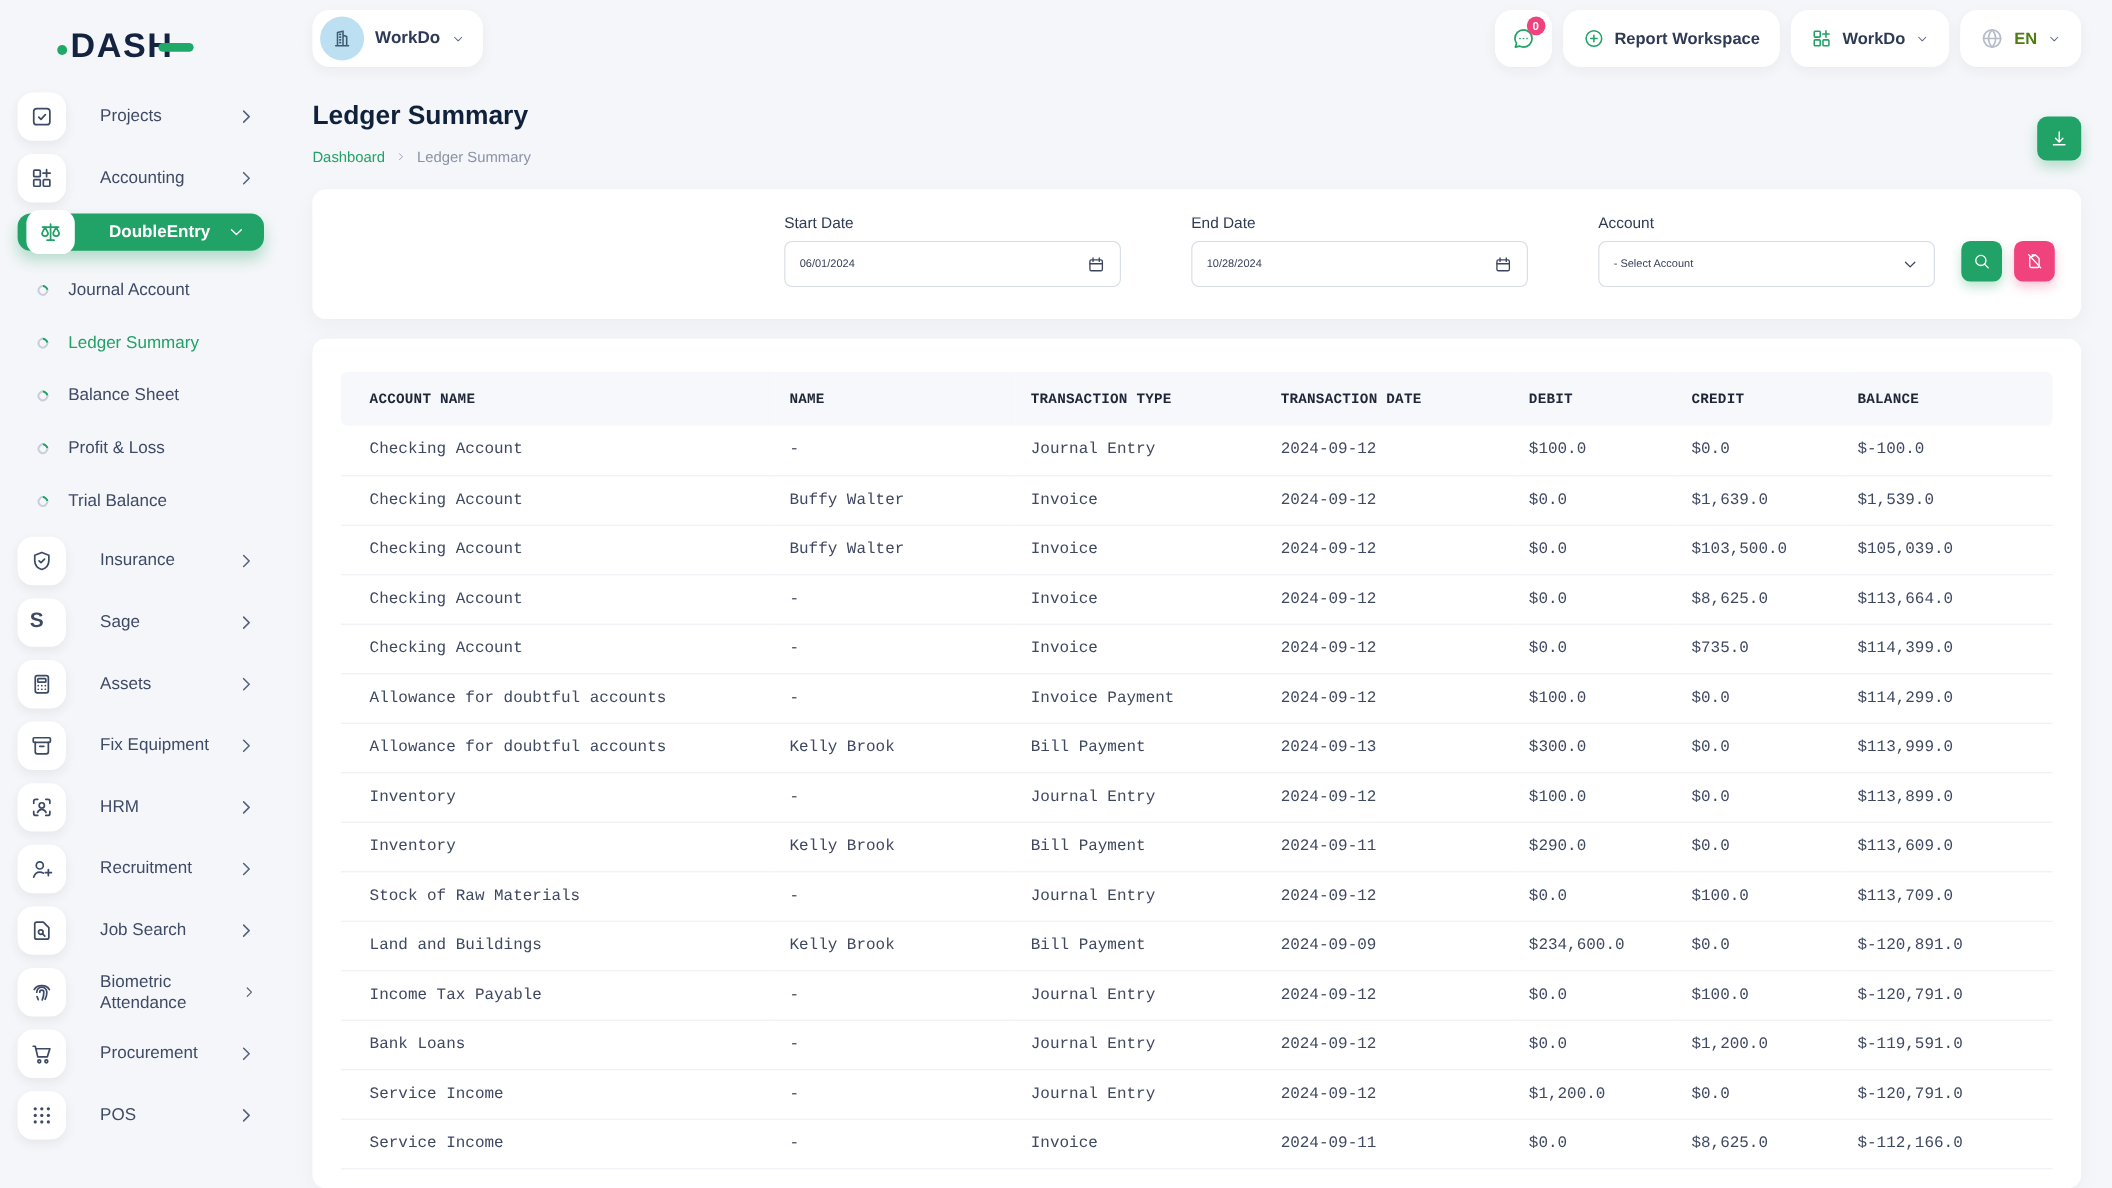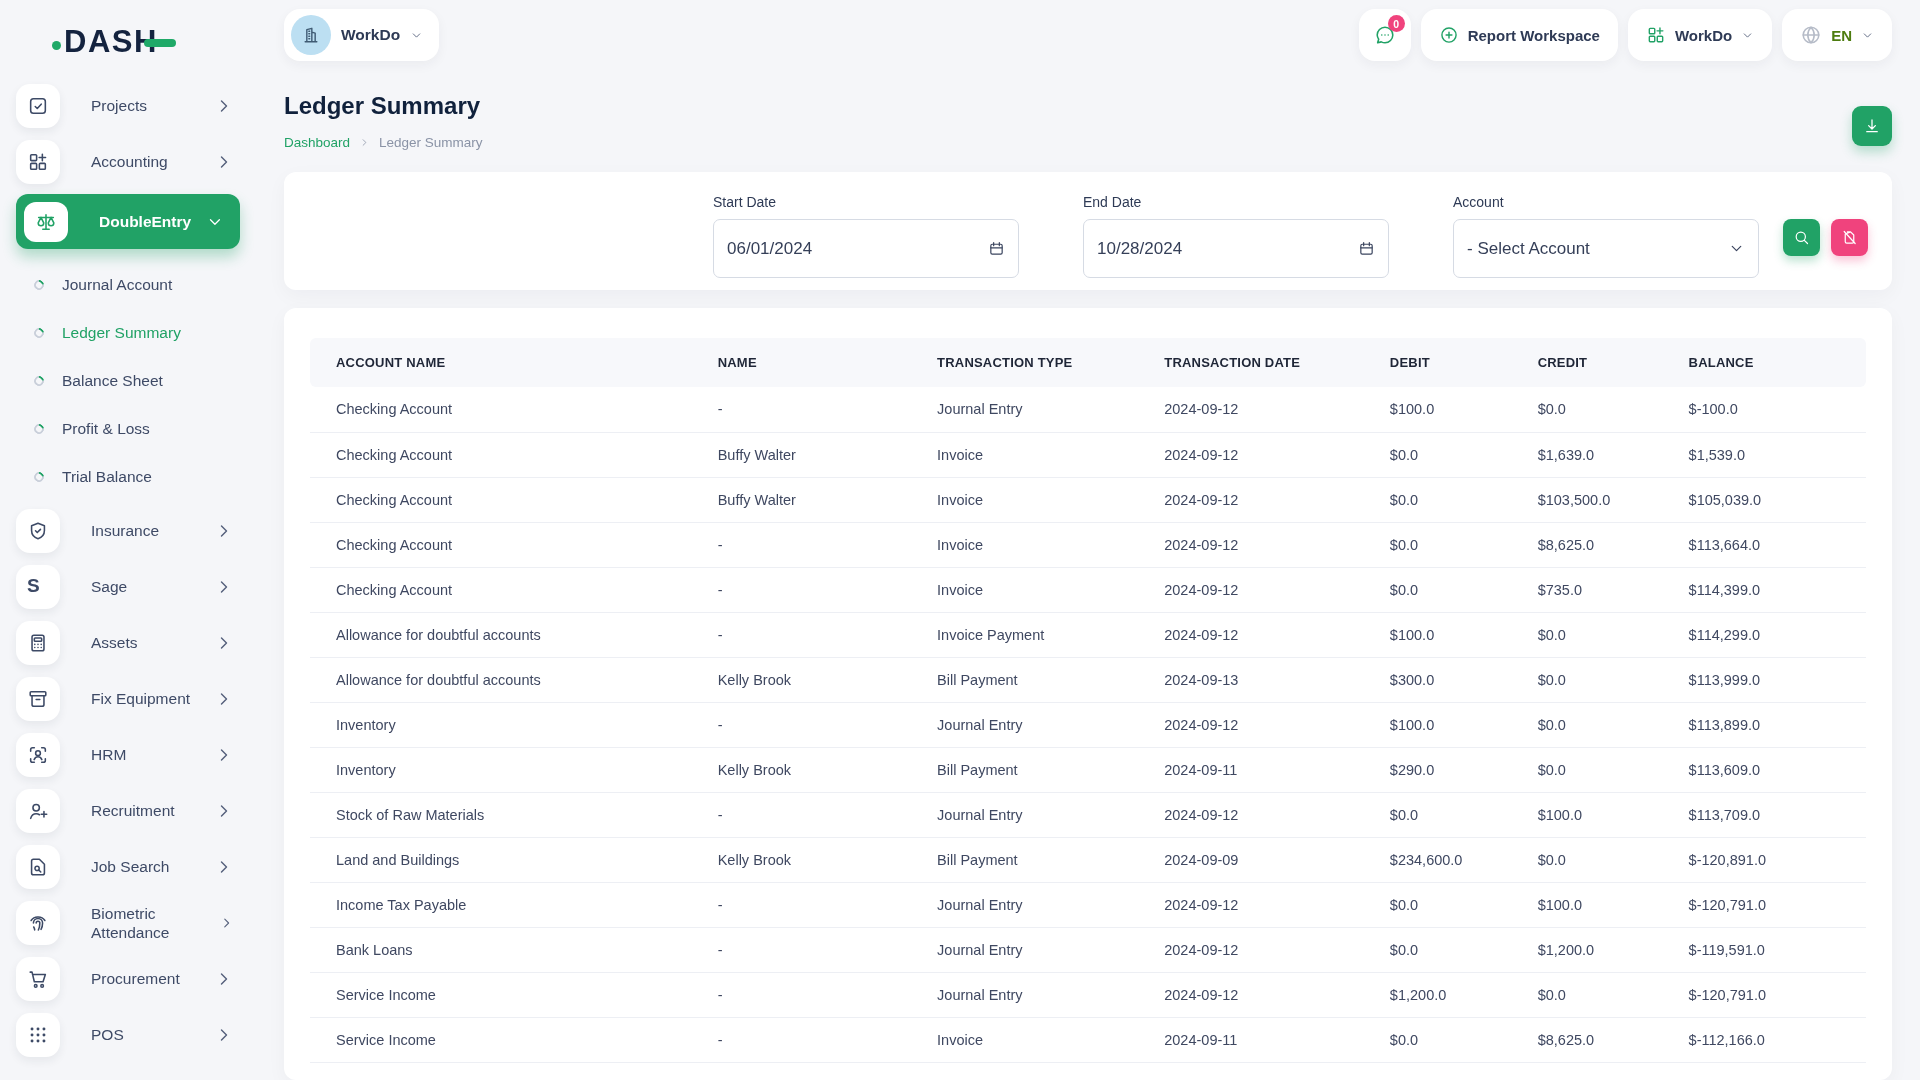--- a/index.html
+++ b/index.html
@@ -11,21 +11,21 @@
   .sidebar { width:260px; flex:0 0 260px; height:100%; padding-top:14px; overflow:hidden; }
   .logo { height:56px; display:flex; align-items:center; padding-left:52px; cursor:pointer; }
   .logo-dot { width:9px; height:9px; border-radius:50%; background:#1fa968; margin-right:3px; margin-top:6px; }
   .logo-text { font-size:31px; font-weight:800; letter-spacing:1.5px; color:#14233f; }
   .logo-bar { width:32px; height:8px; border-radius:4px; background:#1fa968; margin-left:-14px; margin-top:2px; }
   .nav { padding:12px 0 0 16px; }
   .side-item { display:flex; align-items:center; height:48px; margin-bottom:8px; cursor:pointer; text-decoration:none; color:#3e4a66; position:relative;gap:15px; }
   .chip { width:44px; height:44px; border-radius:14px; background:#ffffff; box-shadow:0 4px 10px rgba(30,41,59,.07); display:flex; align-items:center; justify-content:center; color:#3d4a66; flex:0 0 44px; }
   .side-label { margin-left:16px; font-size:15.5px; font-weight:500; color:#3e4a66; line-height:1.25; }
   .side-chevron { margin-left:auto; margin-right:26px; width:14px; height:14px; color:#55607c; }
-  .side-item.active-pill { background:#21a266; border-radius:12px; margin-right:20px; padding-left:8px; height:55px; box-shadow:0 8px 14px rgba(33,162,102,.32); }
+  .side-item.active-pill { background:#21a266; border-radius:12px; margin-right:20px; padding-left:8px; height:34px; box-shadow:0 8px 14px rgba(33,162,102,.32); }
   .side-item.active-pill .chip { width:40px; height:40px; border-radius:12px; color:#21a266; box-shadow:none; }
   .side-item.active-pill .side-label { color:#ffffff; font-weight:700; }
   .side-item.active-pill .side-chevron { color:#ffffff; margin-right:16px; transform:rotate(90deg); }
   .subnav { padding:4px 0 6px 0; }
   .sub-item { display:flex; align-items:center; height:48px; cursor:pointer; text-decoration:none; }
   .bullet { width:10px; height:10px; border-radius:50%; border:2px solid #c9cfda; border-top-color:#21a266; transform:rotate(40deg); margin-left:18px; flex:0 0 10px; }
   .sub-label { margin-left:18px; font-size:15.5px; color:#3e4a66; }
   .sub-item.active .sub-label { color:#21a266; }
   .icn { display:inline-flex; width:20px; height:20px; }
   .icn svg { width:100%; height:100%; fill:none; stroke:currentColor; stroke-width:1.7; stroke-linecap:round; stroke-linejoin:round; }
@@ -54,30 +54,30 @@
   .crumb-link { color:#21a266; text-decoration:none; cursor:pointer; }
   .crumb-sep { width:11px; height:11px; color:#8a93a6; }
   .crumb-cur { color:#8a93a6; }
   .dl-btn { width:40px; height:40px; border-radius:9px; border:none; background:#21a266; color:#fff; display:flex; align-items:center; justify-content:center; cursor:pointer; box-shadow:0 6px 12px rgba(33,162,102,.3); margin-top:14px; }
   .dl-btn .icn { width:18px; height:18px; }
 
   .card { background:#fff; border-radius:12px; box-shadow:0 6px 20px rgba(16,24,40,.04); }
   .filter-card { margin-top:22px; height:118px; padding:22px 24px 0 24px; display:flex; justify-content:flex-end; gap:24px; }
   .field { width:306px;margin-left:40px; }
   .field label { display:block; font-size:14px; color:#2e3a55; margin-bottom:9px; }
-  .inputbox { height:59px; border:1px solid #d6dbe4; border-radius:7px; display:flex; align-items:center; justify-content:space-between; padding:0 13px; font-size:17px; color:#353f58; cursor:pointer; background:#fff; }
+  .inputbox { height:42px; border:1px solid #d6dbe4; border-radius:7px; display:flex; align-items:center; justify-content:space-between; padding:0 13px; font-size:10px; color:#353f58; cursor:pointer; background:#fff; }
   .inputbox .icn { width:17px; height:17px; color:#3a445e; }
   .filter-actions { display:flex; align-items:flex-end; gap:11px; padding-bottom:34px; }
   .sq-btn { width:37px; height:37px; border:none; border-radius:8px; display:flex; align-items:center; justify-content:center; color:#fff; cursor:pointer; }
   .sq-btn .icn { width:17px; height:17px; }
   .sq-btn.green { background:#21a266; box-shadow:0 5px 10px rgba(33,162,102,.3); }
   .sq-btn.pink { background:#f0437d; box-shadow:0 5px 10px rgba(240,67,125,.3); }
 
   .table-card { margin-top:18px; flex:1; padding:30px 26px; overflow:hidden; }
-  table { width:100%; border-collapse:collapse; table-layout:fixed; }
+  table { width:100%; border-collapse:collapse; table-layout:fixed;font-family:Liberation Mono, monospace; }
   thead th { background:#f7f8fb; text-align:left; font-size:13px; font-weight:700; color:#1f2637; letter-spacing:.2px; padding:17px 14px; }
   thead th:first-child { padding-left:26px; border-radius:6px 0 0 6px; }
   thead th:last-child { border-radius:0 6px 6px 0; }
   tbody td { font-size:14.5px; color:#3f4861; padding:13px 14px; border-bottom:1px solid #edeff4; height:45px; white-space:nowrap; overflow:hidden; }
   tbody td:first-child { padding-left:26px; }
 </style>
 </head>
 <body>
 
 <div class="app">

